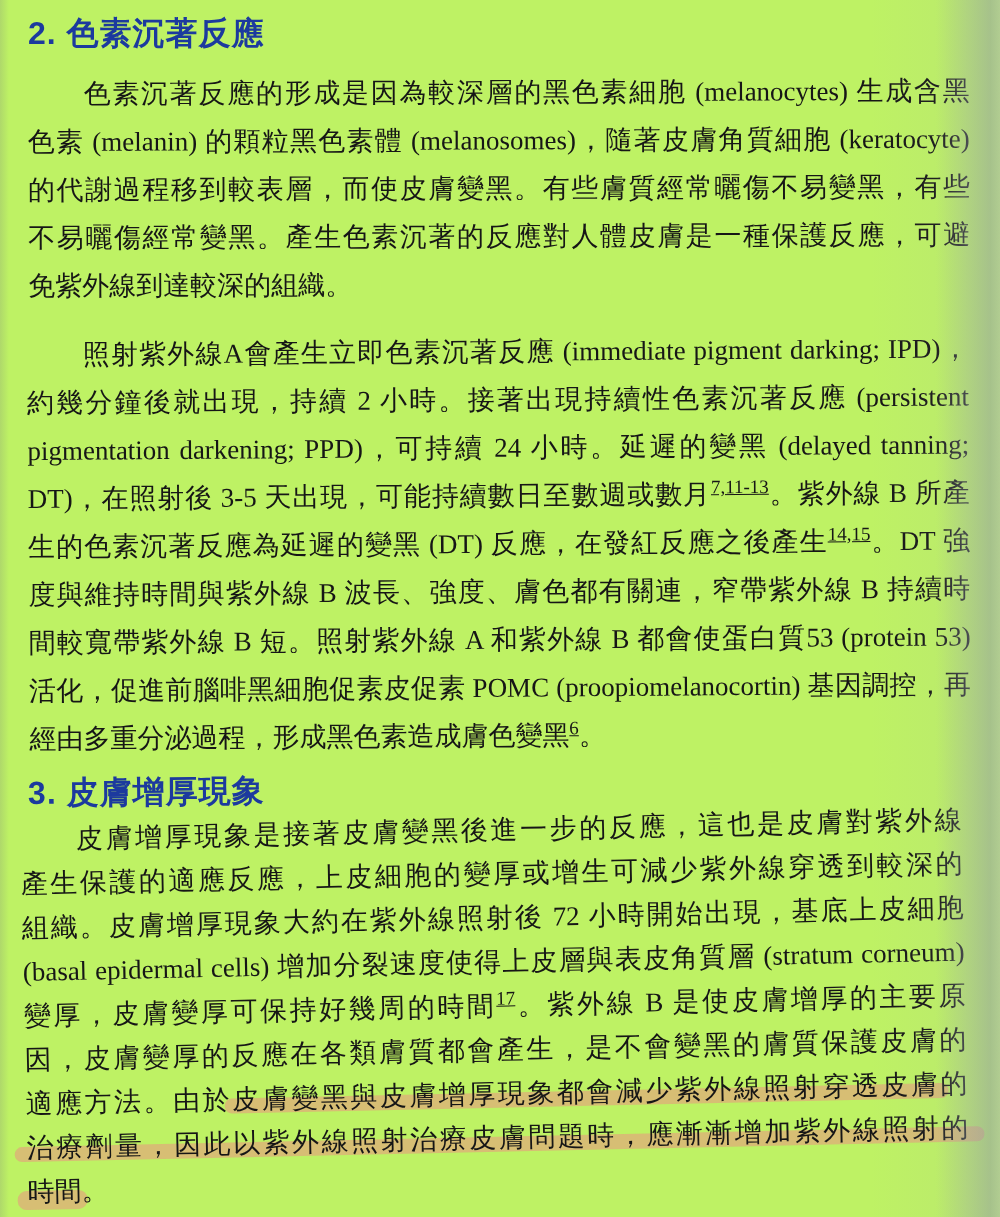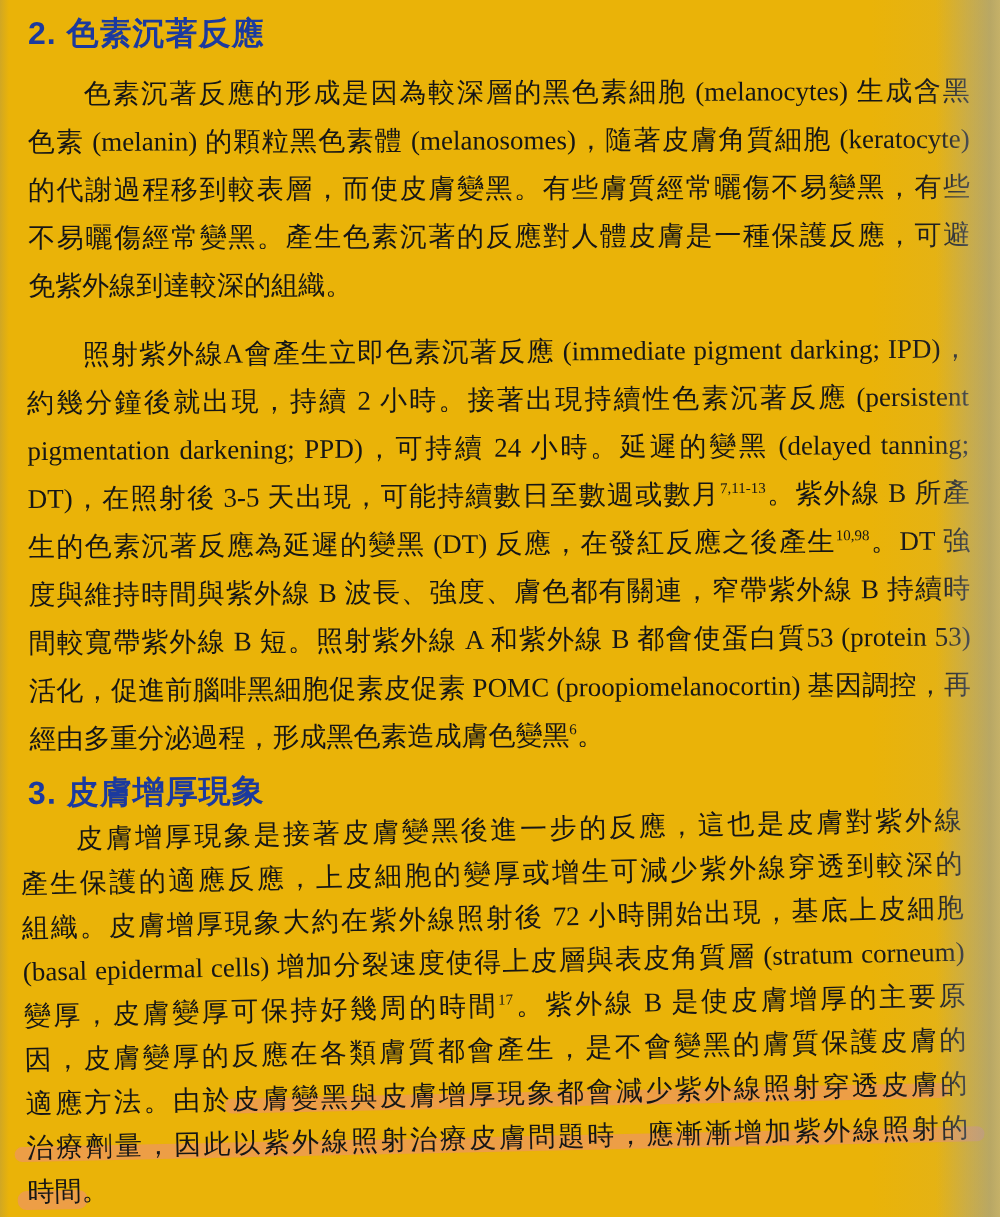--- a/index.html
+++ b/index.html
@@ -1,20 +1,20 @@
 <!DOCTYPE html>
 <html><head>
 <meta charset="utf-8">
 <style>
   html, body { margin: 0; padding: 0; background: #e9e9e9; }
   .page {
     position: relative;
     width: 1000px;
     height: 1217px;
-    background: #eab308;
+    background: #bef264;
     overflow: hidden;
     font-family: "Liberation Serif", "DejaVu Serif", serif;
     color: #161616;
   }
   .content {
     position: absolute;
     left: 28px;
     top: 0;
     width: 942px;
   }
@@ -42,24 +42,25 @@
     height: 48px;
     text-align: justify;
     text-align-last: justify;
     overflow: visible;
   }
   .para-3 .line { line-height: 44px; height: 44px; }
   .line.indent { text-indent: 56px; }
   .line.last { text-align: left; text-align-last: auto; }
 
   sup.cite {
-    font-size: 15px;
+    font-size: 19px;
     line-height: 0;
     vertical-align: 10px;
     letter-spacing: 0;
+    text-decoration: underline;
   }
 
   
   .hl { position: relative; }
   .hl::before {
     content: "";
     position: absolute;
     left: -8px;
     right: -8px;
     top: 46%;
@@ -112,21 +113,21 @@
       <div class="line">的代謝過程移到較表層，而使皮膚變黑。有些膚質經常曬傷不易變黑，有些</div>
       <div class="line">不易曬傷經常變黑。產生色素沉著的反應對人體皮膚是一種保護反應，可避</div>
       <div class="line last">免紫外線到達較深的組織。</div>
     </div>
 
     <div class="para para-2">
       <div class="line indent">照射紫外線A會產生立即色素沉著反應 (immediate pigment darking; IPD)，</div>
       <div class="line">約幾分鐘後就出現，持續 2 小時。接著出現持續性色素沉著反應 (persistent</div>
       <div class="line">pigmentation darkening; PPD)，可持續 24 小時。延遲的變黑 (delayed tanning;</div>
       <div class="line"><span>DT)，在照射後 3-5 天出現，可能持續數日至數週或數月</span><sup class="cite">7,11-13</sup><span>。紫外線 B 所產</span></div>
-      <div class="line"><span>生的色素沉著反應為延遲的變黑 (DT) 反應，在發紅反應之後產生</span><sup class="cite">10,98</sup><span>。DT 強</span></div>
+      <div class="line"><span>生的色素沉著反應為延遲的變黑 (DT) 反應，在發紅反應之後產生</span><sup class="cite">14,15</sup><span>。DT 強</span></div>
       <div class="line">度與維持時間與紫外線 B 波長、強度、膚色都有關連，窄帶紫外線 B 持續時</div>
       <div class="line">間較寬帶紫外線 B 短。照射紫外線 A 和紫外線 B 都會使蛋白質53 (protein 53)</div>
       <div class="line">活化，促進前腦啡黑細胞促素皮促素 POMC (proopiomelanocortin) 基因調控，再</div>
       <div class="line last"><span>經由多重分泌過程，形成黑色素造成膚色變黑</span><sup class="cite">6</sup><span>。</span></div>
     </div>
 
     <div class="heading heading-3">3. 皮膚增厚現象</div>
 
     <div class="para para-3">
       <div class="line indent">皮膚增厚現象是接著皮膚變黑後進一步的反應，這也是皮膚對紫外線</div>

